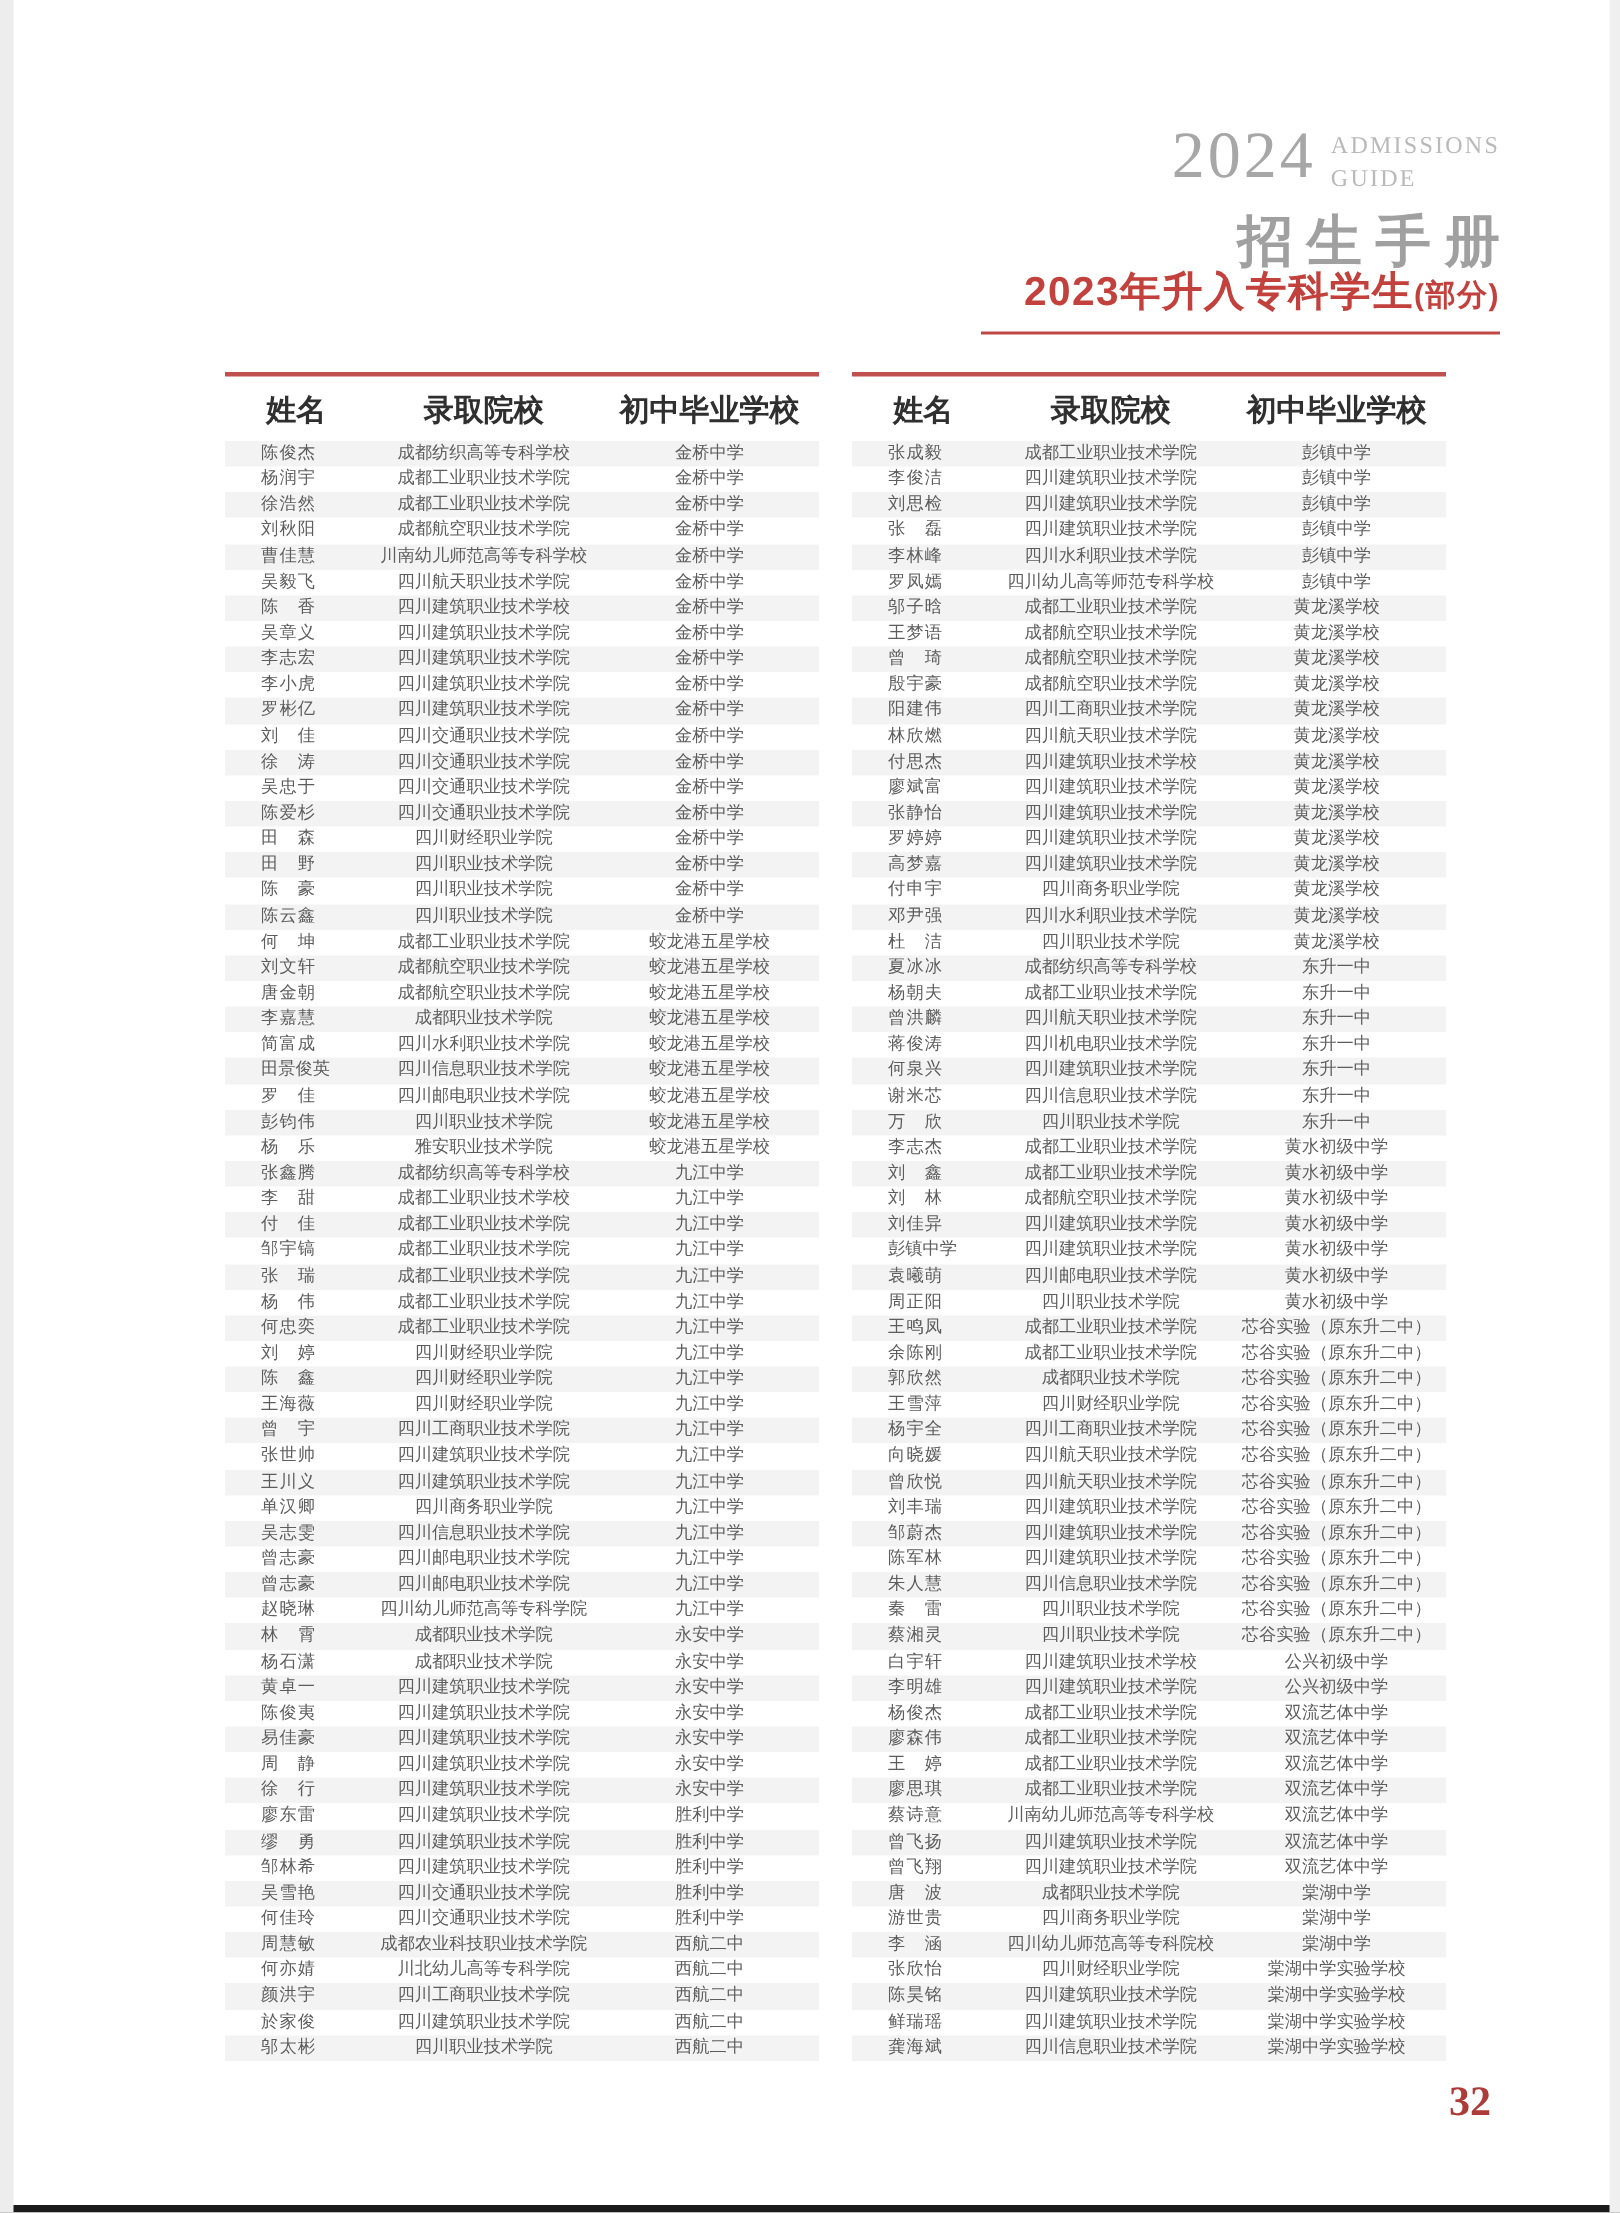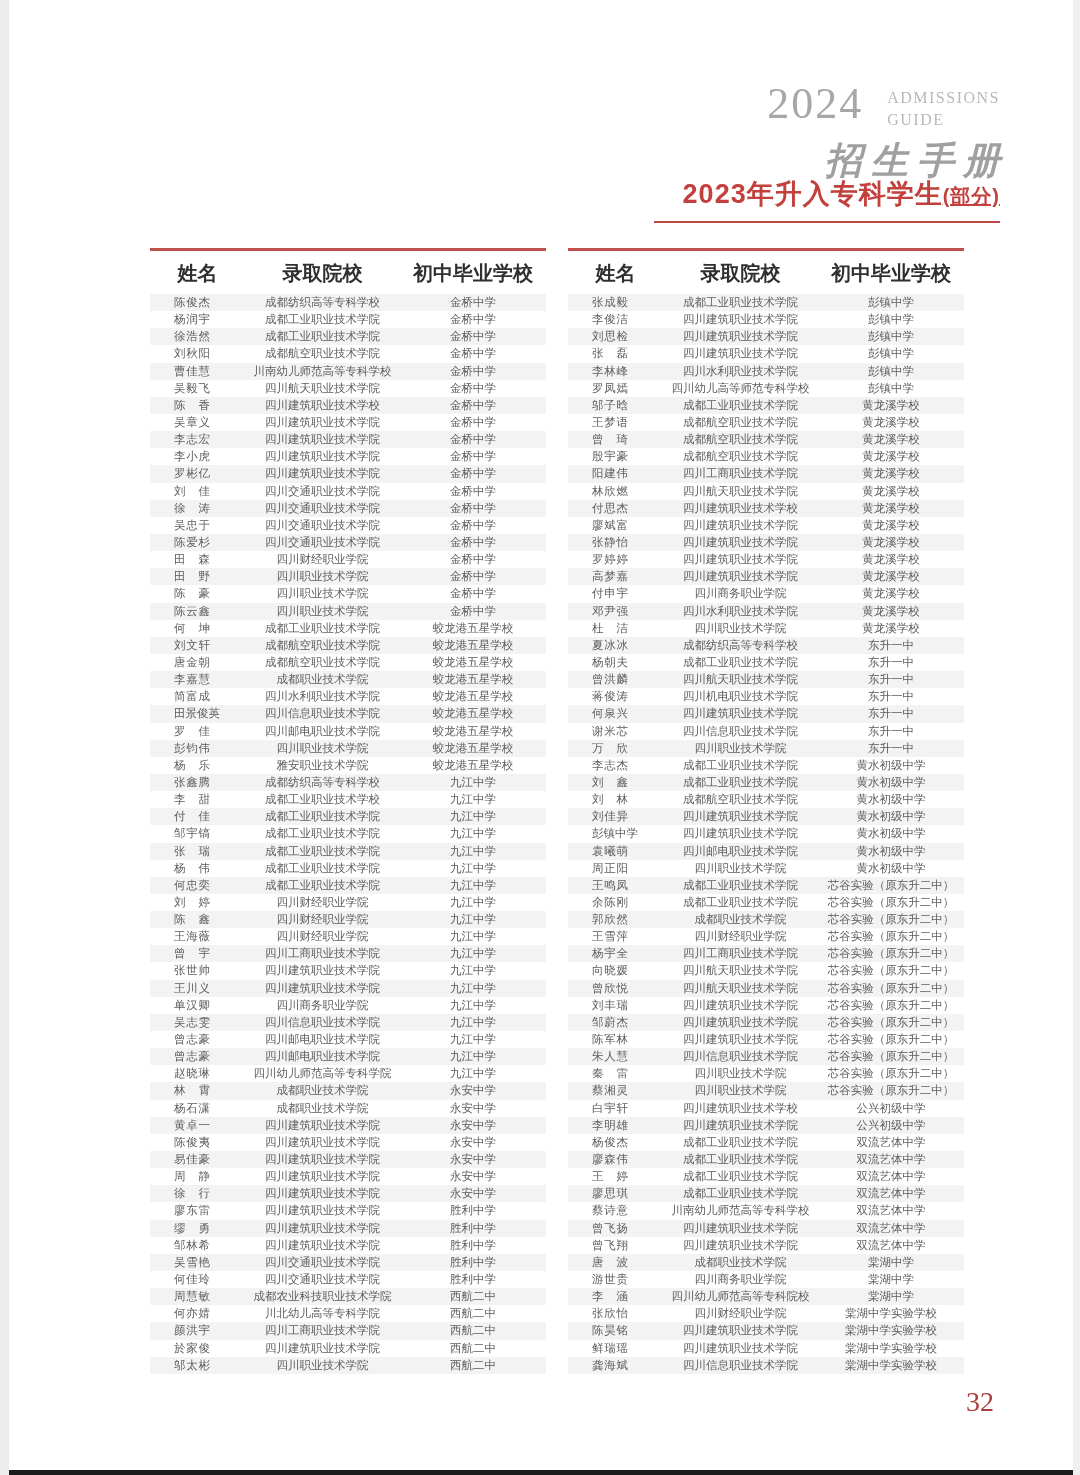--- a/index.html
+++ b/index.html
@@ -5,48 +5,48 @@
   html,body { margin:0; padding:0; background:#e9e9e9; }
   .page {
     position:relative; width:1080px; height:1475px; margin:0 auto;
     background:#ffffff; overflow:hidden;
     font-family:"Liberation Sans","DejaVu Sans",sans-serif;
     box-shadow: inset 9px 0 0 0 #ededed, inset -7px 0 0 0 #efefef, inset 0 -5px 0 0 #1b1b1b;
   }
 
   
   .brand { position:absolute; top:82px; right:80px; text-align:right; }
-  .brand-top { display:flex; justify-content:flex-end; align-items:flex-start; gap:24px; }
+  .brand-top { display:flex; justify-content:flex-end; align-items:flex-start; gap:10px; }
   .brand-year { font-family:"Liberation Serif","DejaVu Serif",serif; font-size:44px; line-height:1; color:#a7a7a7; letter-spacing:2px; }
   .brand-tagline { text-align:left; font-size:16px; letter-spacing:1.5px; color:#b9b9b9; line-height:1.35; padding-top:5px; font-family:"Liberation Serif","DejaVu Serif",serif; }
-  .brand-cn { margin-top:6px; font-size:37px; letter-spacing:9px; color:#a0a0a0; font-weight:600; margin-right:-9px;font-style:italic; }
+  .brand-cn { margin-top:6px; font-size:37px; letter-spacing:9px; color:#a0a0a0; font-weight:600; margin-right:-9px; }
 
   
   .section { position:absolute; top:176px; right:80px; width:346px; text-align:right; }
   .section-title { color:#c2413d; font-weight:700; font-size:27px; letter-spacing:1px; white-space:nowrap; }
-  .section-title .suffix { font-size:20px; font-weight:700;text-decoration:underline; }
+  .section-title .suffix { font-size:20px; font-weight:700; }
   .section-rule { border:none; border-top:2px solid #c04844; margin:9px 0 5px 0; }
   .section-en { color:#c2413d; font-family:"Liberation Serif","DejaVu Serif",serif; font-weight:700; font-size:18px; }
 
   
   .tables { position:absolute; top:248px; left:150px; display:flex; gap:22px; }
   .tbl { width:396px; border-top:3px solid #c0504d; }
   .tbl-head { display:grid; grid-template-columns:95px 155px 146px; padding:9px 0 7px 0; font-size:20px; font-weight:700; color:#2f2f2f; }
   .tbl-head span { text-align:center; }
   .row { display:grid; grid-template-columns:95px 155px 146px; height:17.15px; line-height:17.3px; font-size:11.5px; color:#5d5d5d; }
   .row:nth-child(odd) { background:#f3f3f3; }
   .cell-name { padding-left:24px; white-space:nowrap; }
   .cell-name .nm { display:inline-block; min-width:36px; text-align:justify; text-align-last:justify; }
   .cell-college, .cell-school { text-align:center; white-space:nowrap; overflow:visible; }
 
   
   .page-num {
     position:absolute; top:1386px; right:86px;
     font-family:"Liberation Serif","DejaVu Serif",serif;
-    font-size:28px; color:#ad3b37; font-weight:400;
+    font-size:28px; color:#ad3b37; font-weight:700;
   }
 </style>
 </head>
 <body>
 
 <div class="page">
 
   <div class="brand">
     <div class="brand-top">
       <span class="brand-year">2024</span>

